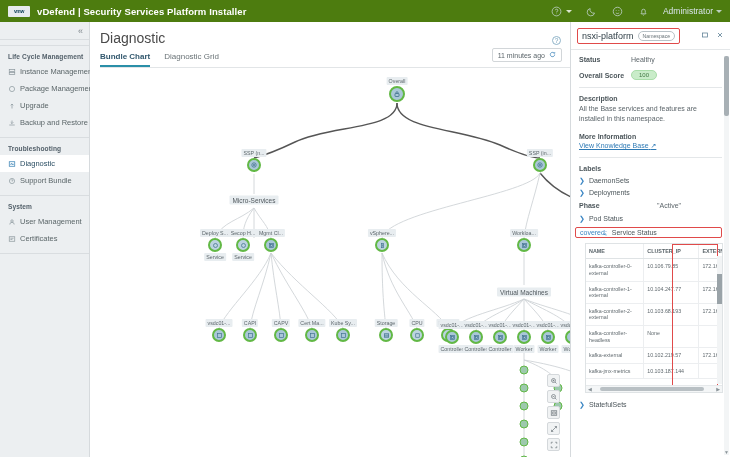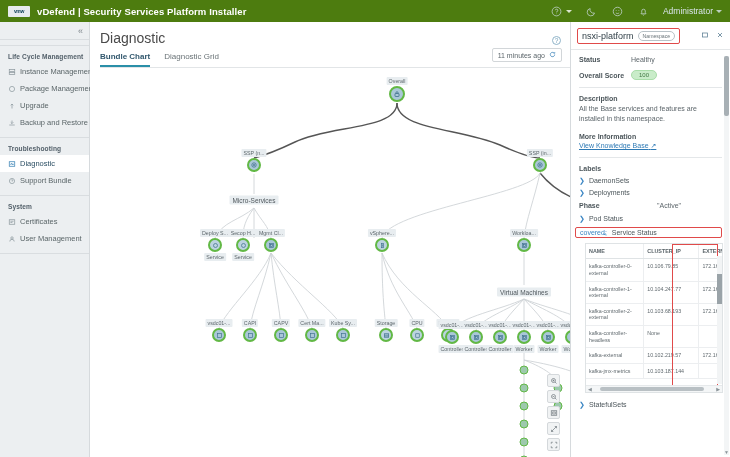--- a/index.html
+++ b/index.html
@@ -303,34 +303,34 @@
           </svg>
       </span>
       <span>Support Bundle</span>
     </div>
     <div class="side-sep" style="margin-top:6px"></div>
 
     <div class="side-head">System</div>
     <div class="side-item">
       <span class="si-ico">
         <svg width="8" height="8" viewBox="0 0 16 16" fill="none" stroke="currentColor" stroke-width="1.4">
+            <circle cx="8" cy="6" r="2.4"></circle>
+            <path d="M3.6 13a4.4 4.4 0 0 1 8.8 0"></path>
+          </svg>
+      </span>
+      <span>User Management</span>
+    </div>
+    <div class="side-item">
+      <span class="si-ico">
+        <svg width="8" height="8" viewBox="0 0 16 16" fill="none" stroke="currentColor" stroke-width="1.4">
             <rect x="2.5" y="3.5" width="11" height="9"></rect>
             <path d="M4.8 6.5h6.4M4.8 9h4"></path>
           </svg>
       </span>
       <span>Certificates</span>
-    </div>
-    <div class="side-item">
-      <span class="si-ico">
-        <svg width="8" height="8" viewBox="0 0 16 16" fill="none" stroke="currentColor" stroke-width="1.4">
-            <circle cx="8" cy="6" r="2.4"></circle>
-            <path d="M3.6 13a4.4 4.4 0 0 1 8.8 0"></path>
-          </svg>
-      </span>
-      <span>User Management</span>
     </div>
     <div class="side-sep" style="margin-top:6px"></div>
   </div>
 
   <div class="main">
     <div class="page-head">
       <div class="page-title">Diagnostic</div>
       <div class="tabs">
         <div class="tab active">Bundle Chart</div>
         <div class="tab">Diagnostic Grid</div>

